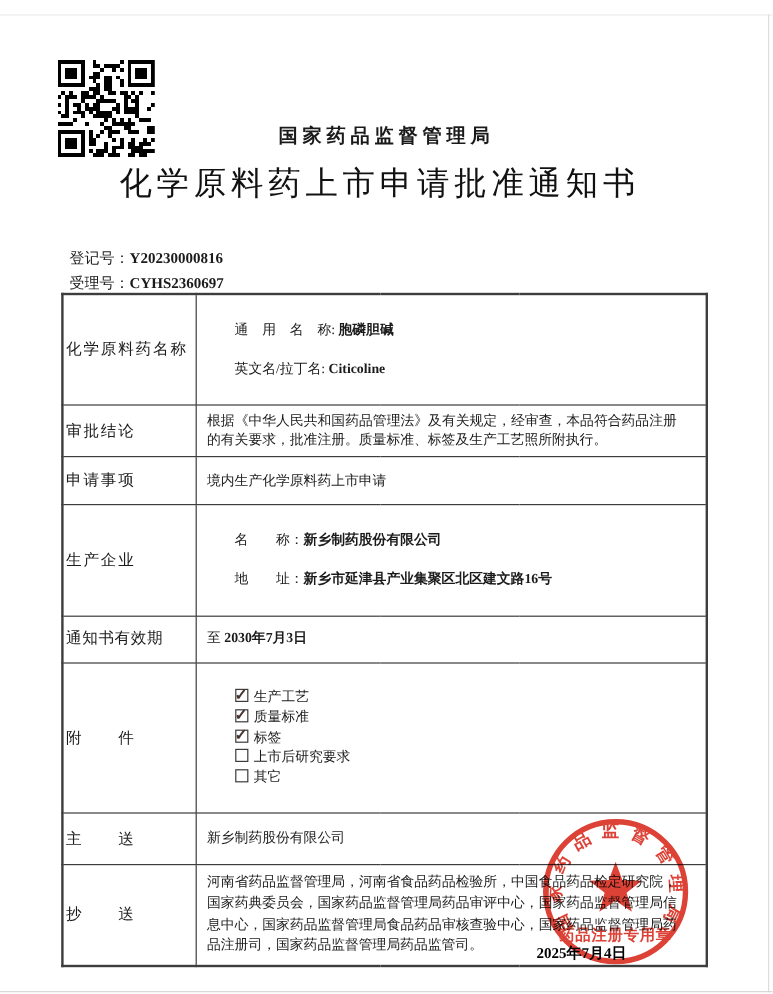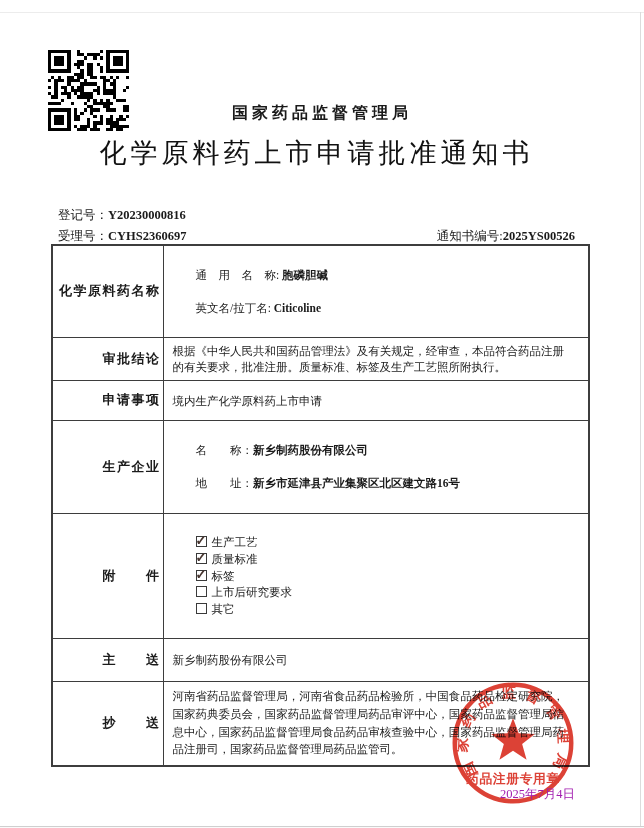--- a/index.html
+++ b/index.html
@@ -23,43 +23,43 @@
 
   .meta { position:absolute; left:58px; top:201px; width:517px; font-size:12.5px; }
   .meta-line { height:21px; line-height:21px; position:relative; }
   .num { font-weight:bold; font-family:"Liberation Serif","DejaVu Serif",serif; }
   .notice-no { position:absolute; right:0; top:0; }
 
   table.doc { position:absolute; left:51px; top:240px; width:537px;
               border-collapse:collapse; table-layout:fixed; }
   table.doc td { border:1px solid #3d3d3d; vertical-align:middle; }
   table.doc { border:2px solid #3d3d3d; }
-  td.lbl { text-align:right; font-weight:bold; font-size:13px; letter-spacing:1.5px;
+  td.lbl { text-align:left; font-weight:normal; font-size:13px; letter-spacing:1.5px;
            line-height:1.45; padding:2px; }
   td.val { font-size:11.5px; padding:4px 24px 4px 9px; line-height:1.45; white-space:pre-wrap;border-radius:20px; }
   td.val .sub-label { letter-spacing:0; }
   td.val .bold { font-weight:bold; }
   .two-line { line-height:1.8; }
   .just { text-align:justify; }
   td.validity-lbl { text-align:center; font-weight:bold; font-size:13px; letter-spacing:2px; }
 
   .att-item { margin-right:13px; white-space:nowrap; }
   .cb { display:inline-block; width:11px; height:11px; border:1.3px solid #3a3a3a;
         margin-right:5px; vertical-align:-1px; position:relative; background:#fff; }
   .cb.checked::after { content:"✓"; position:absolute; left:-1px; top:-5px; font-size:13px;
         font-weight:bold; color:#46342e; }
 
   .seal { position:absolute; left:449px; top:675px; width:128px; height:128px;
           opacity:0.88; mix-blend-mode:multiply; pointer-events:none; }
   .seal-arc-text { font-size:23px; font-weight:bold; letter-spacing:13.5px;
           font-family:"Liberation Serif","DejaVu Serif",serif; }
   .seal-bottom-text { font-size:20px; font-weight:bold; letter-spacing:1px;
           font-family:"Liberation Serif","DejaVu Serif",serif; }
-  .issue-date { position:absolute; left:447px; top:782px; width:128px; text-align:right;
-          font-size:12.5px; font-weight:normal; color:#a21caf; }
+  .issue-date { position:absolute; left:447px; top:782px; width:128px; text-align:left;
+          font-size:12.5px; font-weight:bold; color:#000000; }
 </style>
 </head>
 <body>
 
 <div class="page">
 
   <div class="edge-top"></div>
   <div class="edge-right"></div>
   <div class="edge-bottom"></div>
   <div class="below-edge"></div>
@@ -277,21 +277,20 @@
 
   <div class="org">国家药品监督管理局</div>
   <div class="title">化学原料药上市申请批准通知书</div>
 
   <div class="meta">
     <div class="meta-line">
       <span>登记号：</span><span class="num">Y20230000816</span>
     </div>
     <div class="meta-line">
       <span>受理号：</span><span class="num">CYHS2360697</span>
-      <span class="notice-no"><span>通知书编号:</span><span class="num">2025YS00526</span></span>
     </div>
   </div>
 
   <table class="doc">
     <colgroup>
         <col style="width:111px">
         <col style="width:154px">
         <col style="width:116px">
         <col style="width:156px">
       </colgroup>
@@ -311,20 +310,24 @@
       <td class="lbl">申请事项</td>
       <td class="val" colspan="3">境内生产化学原料药上市申请</td>
     </tr>
     <tr style="height:48px">
       <td class="lbl">生产企业</td>
       <td class="val two-line" colspan="3">
         <span class="sub-label">名　　称：</span><span class="bold">新乡制药股份有限公司</span><br>
         <span class="sub-label">地　　址：</span><span class="bold">新乡市延津县产业集聚区北区建文路16号</span>
       </td>
     </tr>
+    <tr style="height:39px">
+      <td class="lbl" style="letter-spacing:0.5px">通知书有效期</td>
+      <td class="val" colspan="3"><span>至 </span><span class="bold">2030年7月3日</span></td>
+    </tr>
     <tr style="height:43px">
       <td class="lbl">附　　件</td>
       <td class="val" colspan="3">
         <span class="att-item"><span class="cb checked"></span><span>生产工艺</span></span>
         <span class="att-item"><span class="cb checked"></span><span>质量标准</span></span>
         <span class="att-item"><span class="cb checked"></span><span>标签</span></span>
         <span class="att-item"><span class="cb"></span><span>上市后研究要求</span></span>
         <span class="att-item"><span class="cb"></span><span>其它</span></span>
       </td>
     </tr>

